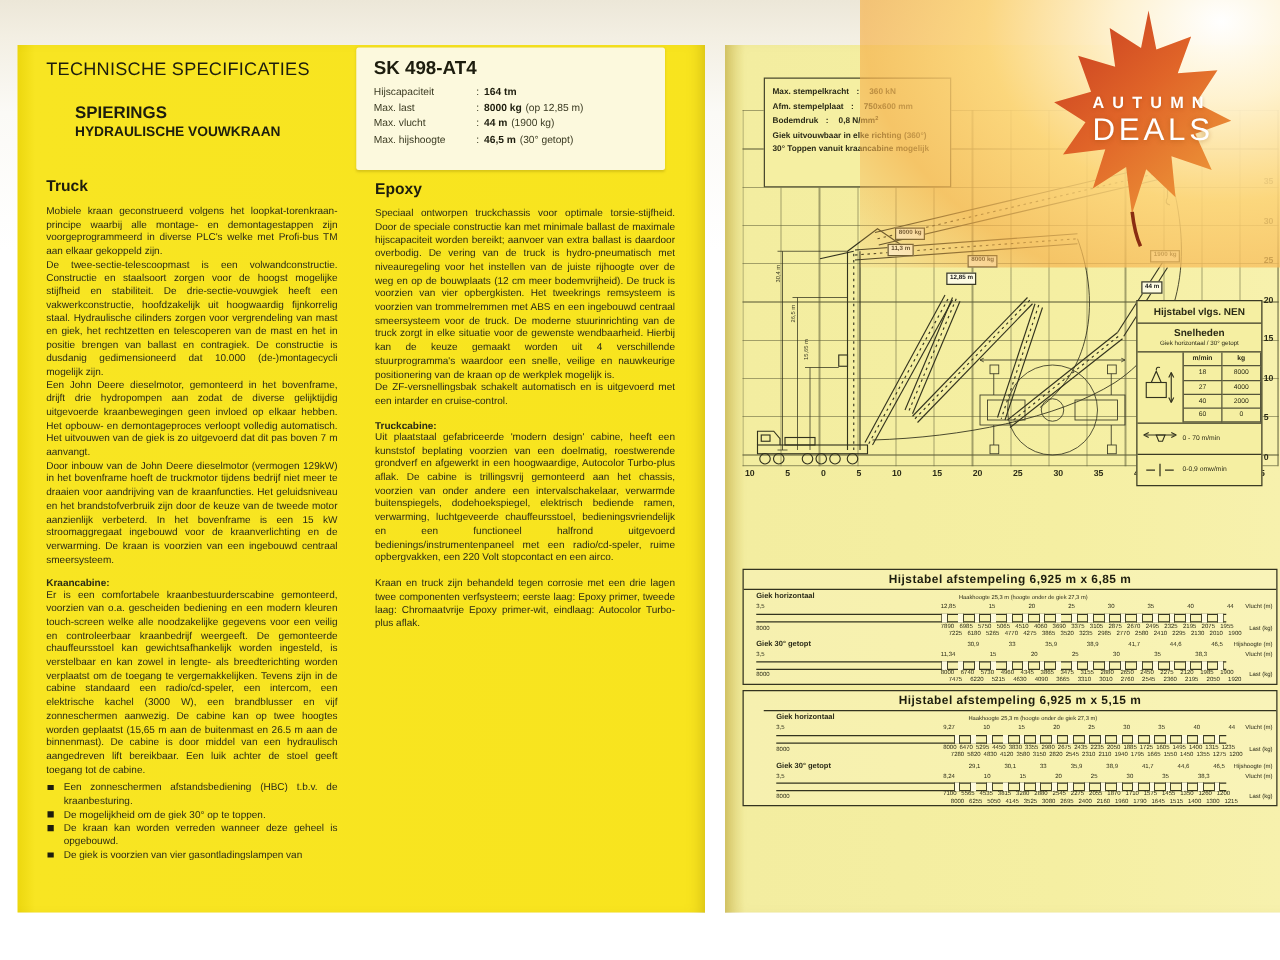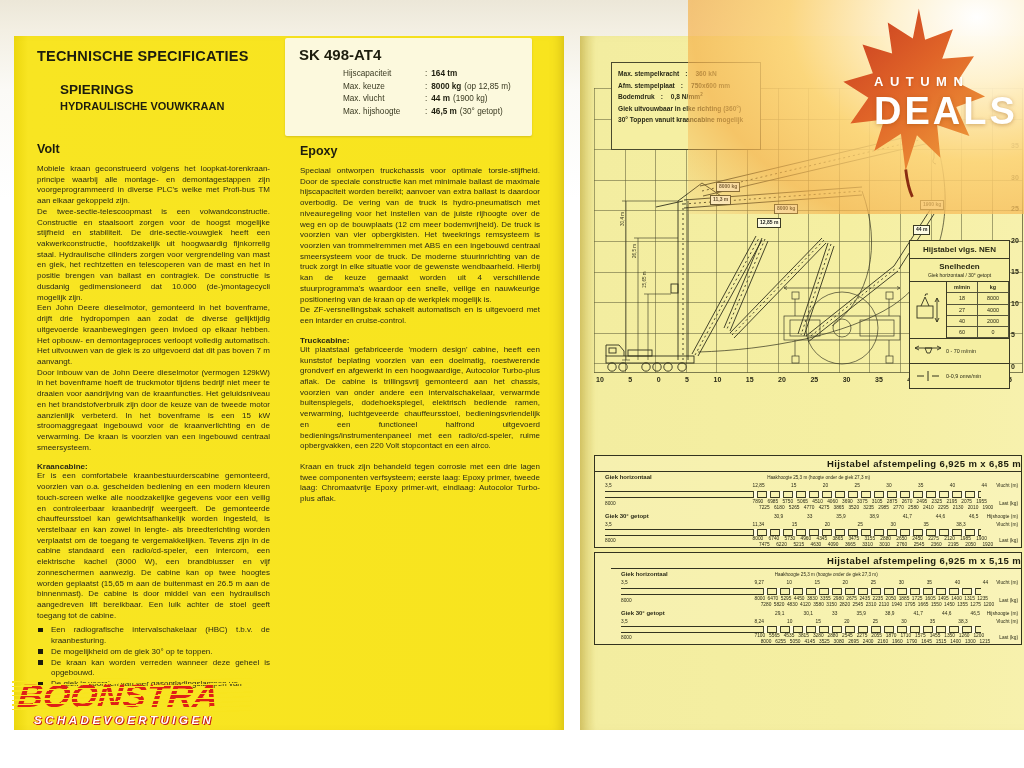--- a/index.html
+++ b/index.html
@@ -7,36 +7,36 @@
     font-family:"Liberation Sans",sans-serif;color:#2a2a16;
     background:linear-gradient(180deg,#ece7d8 0px,#f3efe3 30px,#fbfaf6 90px,#ffffff 200px,#ffffff 100%);}
   
   .page-left{position:absolute;left:14px;top:36px;width:550px;height:694px;
     background:linear-gradient(90deg,#ecd70f 0,#f8e522 14px,#f8e41e 100%);
     box-shadow:inset -10px 0 14px -10px rgba(140,110,0,.45);}
   .page-right{position:absolute;left:580px;top:36px;width:446px;height:694px;
     background:linear-gradient(90deg,#e4d87c 0,#f3eda0 16px,#f5efa2 60%,#f7f1ad 100%);
     box-shadow:inset 12px 0 16px -12px rgba(140,110,0,.4);}
   
-  .lp-title{position:absolute;left:23px;top:12px;font-size:14.5px;font-weight:bold;color:#1d1d0e;letter-spacing:.2px;}
+  .lp-title{position:absolute;left:23px;top:12px;font-size:14.5px;font-weight:normal;color:#1d1d0e;letter-spacing:.2px;}
   .lp-brand{position:absolute;left:46px;top:46px;font-size:13.5px;font-weight:bold;color:#1d1d0e;}
   .lp-sub{position:absolute;left:46px;top:64px;font-size:11px;font-weight:bold;color:#1d1d0e;}
   .kraan-col{position:absolute;left:23px;top:106px;width:233px;}
   .truck-col{position:absolute;left:286px;top:108px;width:240px;}
   h3.sec{margin:0 0 8px 0;font-size:12.5px;color:#1d1d0e;}
   .body p{margin:0;font-size:8px;line-height:1.34;text-align:justify;}
   .subhead{margin-top:9px;font-size:8px;font-weight:bold;}
   .bullets{margin:4px 0 0 0;padding:0;list-style:none;}
   .bullets li{position:relative;padding-left:14px;font-size:8px;line-height:1.34;text-align:justify;}
   .sq{position:absolute;left:1px;top:2.5px;width:4.5px;height:4.5px;background:#1d1d0e;}
   
   .specbox{position:absolute;left:271px;top:2px;width:247px;height:98px;background:#fcf9dd;
     border-radius:2px;box-shadow:0 1px 2px rgba(120,100,0,.25);padding:8px 0 0 14px;box-sizing:border-box;}
   .sb-title{font-size:15px;font-weight:bold;color:#1d1d0e;margin-bottom:5px;}
-  .srow{display:flex;font-size:8.2px;line-height:1.55;color:#3a3a22;margin-left:44px;}
+  .srow{display:flex;font-size:8.2px;line-height:1.55;color:#3a3a22;}
   .srow .slabel{width:82px;}
   .srow b{margin:0 3px 0 0;color:#1d1d0e;}
   .srow .ssep{margin-right:4px;}
   
   .logo{position:absolute;left:4px;top:642px;width:230px;height:52px;}
   .logo-main{position:relative;font-size:35px;font-weight:bold;font-style:italic;color:#df1f17;
     transform:skewX(-6deg) scaleY(.92);letter-spacing:0px;line-height:1;}
   .stripe-overlay{position:absolute;left:-6px;top:0;width:240px;height:34px;
     background:repeating-linear-gradient(178deg,transparent 0 3.2px,#f8e41e 3.2px 4.6px);}
   .logo-sub{margin:1px 0 0 16px;font-size:11.5px;font-weight:bold;font-style:italic;letter-spacing:3.5px;
@@ -73,80 +73,80 @@
   .sp-row{display:flex;align-items:center;border-bottom:1px solid #3a3a24;height:24px;}
   .sp-row:last-child{border-bottom:none;}
   .sp-row .sp-icon2{width:36px;display:flex;justify-content:center;}
   .sp-row .sp-val{font-size:5.4px;}
   
   .plan{position:absolute;left:196px;top:250px;}
   
   .ltable{position:absolute;left:14px;width:428px;border:1px solid #33331f;box-sizing:border-box;background:rgba(255,252,220,.25);}
   .t1{top:419px;height:93px;}
   .t2{top:516px;height:93px;padding-left:16px;}
-  .lt-title{height:15px;border-bottom:1px solid #33331f;text-align:right;font-size:9.5px;font-weight:bold;
+  .lt-title{height:15px;border-bottom:1px solid #33331f;text-align:center;font-size:9.5px;font-weight:bold;
     color:#1d1d0e;line-height:15px;letter-spacing:.4px;}
   .lt-content{position:relative;height:76px;font-size:4.8px;color:#2b2b18;}
   .abs{position:absolute;}
   .blab{font-weight:bold;font-size:6px;}
   .note{font-size:4.6px;text-align:center;}
   .spread{position:absolute;display:flex;justify-content:space-between;font-size:4.8px;}
   .bar{position:absolute;left:10px;right:40px;height:5px;border-top:0.7px solid #33331f;border-bottom:0.7px solid #33331f;}
   .ticks{position:absolute;right:2px;width:60%;top:-1.5px;height:7px;
     background:repeating-linear-gradient(90deg,#44442a 0 0.7px,#fdfade 0.7px 4.4px,#44442a 4.4px 5.1px,transparent 5.1px 13px);}
   .runit{position:absolute;right:3px;font-size:4.8px;}
   .lleft{position:absolute;left:10px;font-size:4.8px;}
   
   .promo{position:absolute;left:688px;top:0;width:336px;height:214px;pointer-events:none;
     background:radial-gradient(125% 150% at 86% 8%,rgba(255,255,255,.98) 0%,rgba(255,242,208,.95) 20%,rgba(252,212,120,.9) 45%,rgba(245,180,80,.72) 68%,rgba(245,180,80,.25) 86%,rgba(245,180,80,0) 100%);}
   .leaf{position:absolute;left:126px;top:2px;transform:rotate(6deg);}
   .promo-text{position:absolute;left:186px;top:70px;color:#fff;line-height:1;}
   .pt1{font-size:26px;font-weight:bold;letter-spacing:2px;text-shadow:0 1px 3px rgba(140,70,0,.35);}
   .pt2{font-size:13px;font-weight:bold;letter-spacing:6.5px;margin-top:5px;text-shadow:0 1px 3px rgba(140,70,0,.35);}
-  .pt3{font-size:38px;font-weight:bold;letter-spacing:3px;margin-top:4px;text-shadow:0 1px 4px rgba(140,70,0,.4);}
+  .pt3{font-size:25px;font-weight:normal;letter-spacing:3px;margin-top:4px;text-shadow:0 1px 4px rgba(140,70,0,.4);}
 </style>
 </head>
 <body>
 
 <div class="canvas">
 
   <div class="page-left">
     <div class="lp-title">TECHNISCHE SPECIFICATIES</div>
     <div class="lp-brand">SPIERINGS</div>
     <div class="lp-sub">HYDRAULISCHE VOUWKRAAN</div>
 
     <div class="kraan-col body">
-      <h3 class="sec">Volt</h3>
+      <h3 class="sec">Truck</h3>
       <div>
           <p>Mobiele kraan geconstrueerd volgens het loopkat-torenkraan-principe waarbij alle montage- en demontagestappen zijn voorgeprogrammeerd in diverse PLC's welke met Profi-bus TM aan elkaar gekoppeld zijn.</p>
           <p>De twee-sectie-telescoopmast is een volwandconstructie. Constructie en staalsoort zorgen voor de hoogst mogelijke stijfheid en stabiliteit. De drie-sectie-vouwgiek heeft een vakwerkconstructie, hoofdzakelijk uit hoogwaardig fijnkorrelig staal. Hydraulische cilinders zorgen voor vergrendeling van mast en giek, het rechtzetten en telescoperen van de mast en het in positie brengen van ballast en contragiek. De constructie is dusdanig gedimensioneerd dat 10.000 (de-)montagecycli mogelijk zijn.</p>
           <p>Een John Deere dieselmotor, gemonteerd in het bovenframe, drijft drie hydropompen aan zodat de diverse gelijktijdig uitgevoerde kraanbewegingen geen invloed op elkaar hebben. Het opbouw- en demontageproces verloopt volledig automatisch. Het uitvouwen van de giek is zo uitgevoerd dat dit pas boven 7 m aanvangt.</p>
           <p>Door inbouw van de John Deere dieselmotor (vermogen 129kW) in het bovenframe hoeft de truckmotor tijdens bedrijf niet meer te draaien voor aandrijving van de kraanfuncties. Het geluidsniveau en het brandstofverbruik zijn door de keuze van de tweede motor aanzienlijk verbeterd. In het bovenframe is een 15 kW stroomaggregaat ingebouwd voor de kraanverlichting en de verwarming. De kraan is voorzien van een ingebouwd centraal smeersysteem.</p>
         </div>
       <div class="subhead">Kraancabine:</div>
       <p style="margin:0;font-size:8px;line-height:1.34;text-align:justify;">Er is een comfortabele kraanbestuurderscabine gemonteerd, voorzien van o.a. gescheiden bediening en een modern kleuren touch-screen welke alle noodzakelijke gegevens voor een veilig en controleerbaar kraanbedrijf weergeeft. De gemonteerde chauffeursstoel kan gewichtsafhankelijk worden ingesteld, is verstelbaar en kan zowel in lengte- als breedterichting worden verplaatst om de toegang te vergemakkelijken. Tevens zijn in de cabine standaard een radio/cd-speler, een intercom, een elektrische kachel (3000 W), een brandblusser en vijf zonneschermen aanwezig. De cabine kan op twee hoogtes worden geplaatst (15,65 m aan de buitenmast en 26.5 m aan de binnenmast). De cabine is door middel van een hydraulisch aangedreven lift bereikbaar. Een luik achter de stoel geeft toegang tot de cabine.</p>
       <ul class="bullets">
-          <li><span class="sq"></span><span>Een radiografische intervalschakelaar (HBC) t.b.v. de kraanbesturing.</span></li>
+          <li><span class="sq"></span><span>Een zonneschermen afstandsbediening (HBC) t.b.v. de kraanbesturing.</span></li>
           <li><span class="sq"></span><span>De mogelijkheid om de giek 30° op te toppen.</span></li>
           <li><span class="sq"></span><span>De kraan kan worden verreden wanneer deze geheel is opgebouwd.</span></li>
           <li><span class="sq"></span><span>De giek is voorzien van vier gasontladingslampen van</span></li>
         </ul>
     </div>
 
     <div class="specbox">
       <div class="sb-title">SK 498-AT4</div>
       <div>
           <div class="srow">
           <span class="slabel">Hijscapaciteit</span>
           <span class="ssep">:</span>
           <b>164 tm</b>
           <span></span>
         </div>
           <div class="srow">
-          <span class="slabel">Max. keuze</span>
+          <span class="slabel">Max. last</span>
           <span class="ssep">:</span>
           <b>8000 kg</b>
           <span>(op 12,85 m)</span>
         </div>
           <div class="srow">
           <span class="slabel">Max. vlucht</span>
           <span class="ssep">:</span>
           <b>44 m</b>
           <span>(1900 kg)</span>
         </div>
@@ -163,25 +163,20 @@
       <h3 class="sec">Epoxy</h3>
       <div>
           <p>Speciaal ontworpen truckchassis voor optimale torsie-stijfheid. Door de speciale constructie kan met minimale ballast de maximale hijscapaciteit worden bereikt; aanvoer van extra ballast is daardoor overbodig. De vering van de truck is hydro-pneumatisch met niveauregeling voor het instellen van de juiste rijhoogte over de weg en op de bouwplaats (12 cm meer bodemvrijheid). De truck is voorzien van vier opbergkisten. Het tweekrings remsysteem is voorzien van trommelremmen met ABS en een ingebouwd centraal smeersysteem voor de truck. De moderne stuurinrichting van de truck zorgt in elke situatie voor de gewenste wendbaarheid. Hierbij kan de keuze gemaakt worden uit 4 verschillende stuurprogramma's waardoor een snelle, veilige en nauwkeurige positionering van de kraan op de werkplek mogelijk is.</p>
           <p>De ZF-versnellingsbak schakelt automatisch en is uitgevoerd met een intarder en cruise-control.</p>
         </div>
       <div class="subhead">Truckcabine:</div>
       <p style="margin:0;font-size:8px;line-height:1.34;text-align:justify;">Uit plaatstaal gefabriceerde 'modern design' cabine, heeft een kunststof beplating voorzien van een doelmatig, roestwerende grondverf en afgewerkt in een hoogwaardige, Autocolor Turbo-plus aflak. De cabine is trillingsvrij gemonteerd aan het chassis, voorzien van onder andere een intervalschakelaar, verwarmde buitenspiegels, dodehoekspiegel, elektrisch bediende ramen, verwarming, luchtgeveerde chauffeursstoel, bedieningsvriendelijk en een functioneel halfrond uitgevoerd bedienings/instrumentenpaneel met een radio/cd-speler, ruime opbergvakken, een 220 Volt stopcontact en een airco.</p>
       <p style="margin:10px 0 0 0;font-size:8px;line-height:1.34;text-align:justify;">Kraan en truck zijn behandeld tegen corrosie met een drie lagen twee componenten verfsysteem; eerste laag: Epoxy primer, tweede laag: Chromaatvrije Epoxy primer-wit, eindlaag: Autocolor Turbo-plus aflak.</p>
     </div>
 
-    <div class="logo">
-      <div class="logo-main">BOONSTRA</div>
-      <div class="stripe-overlay"></div>
-      <div class="logo-sub">SCHADEVOERTUIGEN</div>
-    </div>
   </div>
 
   <div class="page-right">
     <div class="grid"></div>
 
     <svg class="crane" width="428" height="284" viewBox="0 0 428 284">
       <g stroke="#32321e" stroke-width="0.9" fill="none">
 
         <rect x="12" y="268" width="88" height="7"></rect>
         <path d="M12 268 v-11 h13 l5 6 v5"></path>

